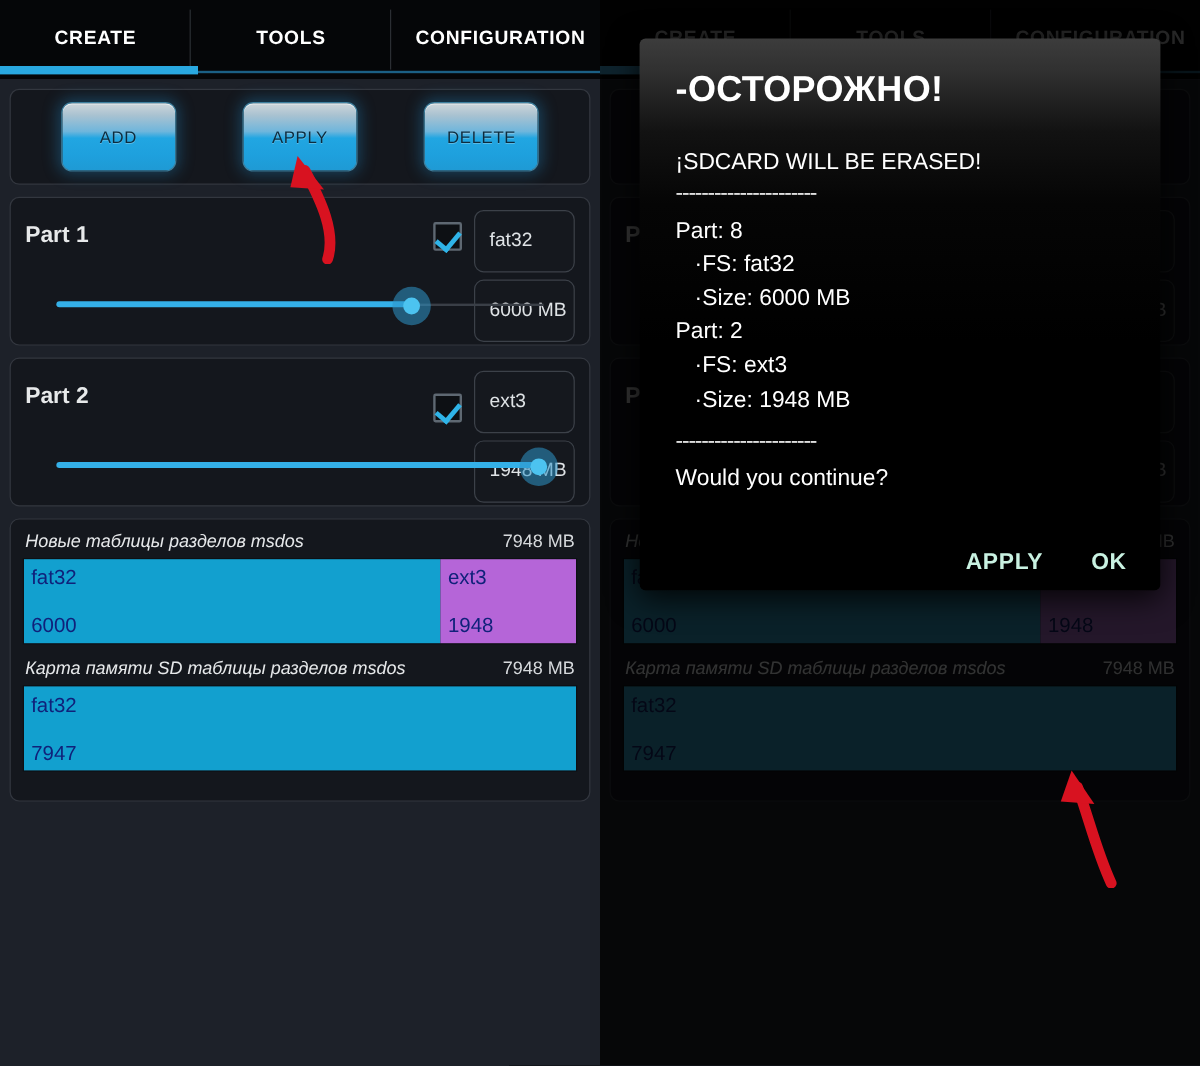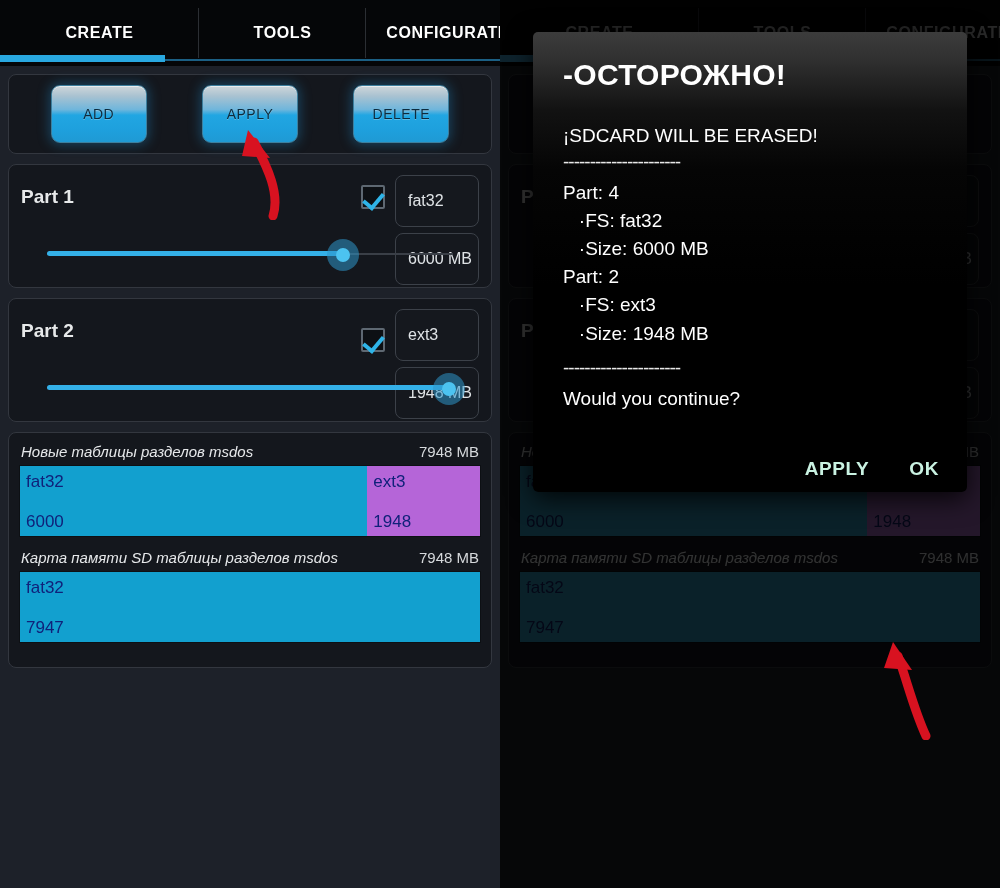--- a/index.html
+++ b/index.html
@@ -39,21 +39,21 @@
     justify-content: center;
     color: #ffffff;
     font-size: 16px;
     font-weight: bold;
     letter-spacing: .6px;
     text-align: center;
     padding: 0 6px;
     position: relative;
     line-height: 1.18;
   }
-  .tab-create { width: 199px; }
+  .tab-create { width: 159px; }
   .tab-tools  { width: 167px; }
   .tab-config { width: 168px; text-align: left; justify-content: flex-end; padding-left: 18px;}
   .tab-divider {
     position: absolute; top: 8px; bottom: 8px; width: 1px;
     background: #2b2e33;
   }
   .tab-config .tab-label { display:block; }
   .tab-inactive-dim { color: #b9b9b9; }
 
   .tab-underline-base {
@@ -454,21 +454,21 @@
 
       </div>
     </div>
 
     <div class="scrim"></div>
 
     <div class="dialog">
       <div class="dlg-title">-ОСТОРОЖНО!</div>
       <div class="dlg-line">¡SDCARD WILL BE ERASED!</div>
       <div class="dlg-rule">----------------------</div>
-      <div class="dlg-line">Part: 4</div>
+      <div class="dlg-line">Part: 8</div>
       <div class="dlg-line">   ·FS: fat32</div>
       <div class="dlg-line">   ·Size: 6000 MB</div>
       <div class="dlg-line">Part: 2</div>
       <div class="dlg-line">   ·FS: ext3</div>
       <div class="dlg-line">   ·Size: 1948 MB</div>
       <div class="dlg-rule" style="margin-top:10px">----------------------</div>
       <div class="dlg-line">Would you continue?</div>
 
       <div class="dlg-actions">
         <button class="dlg-btn">APPLY</button>

